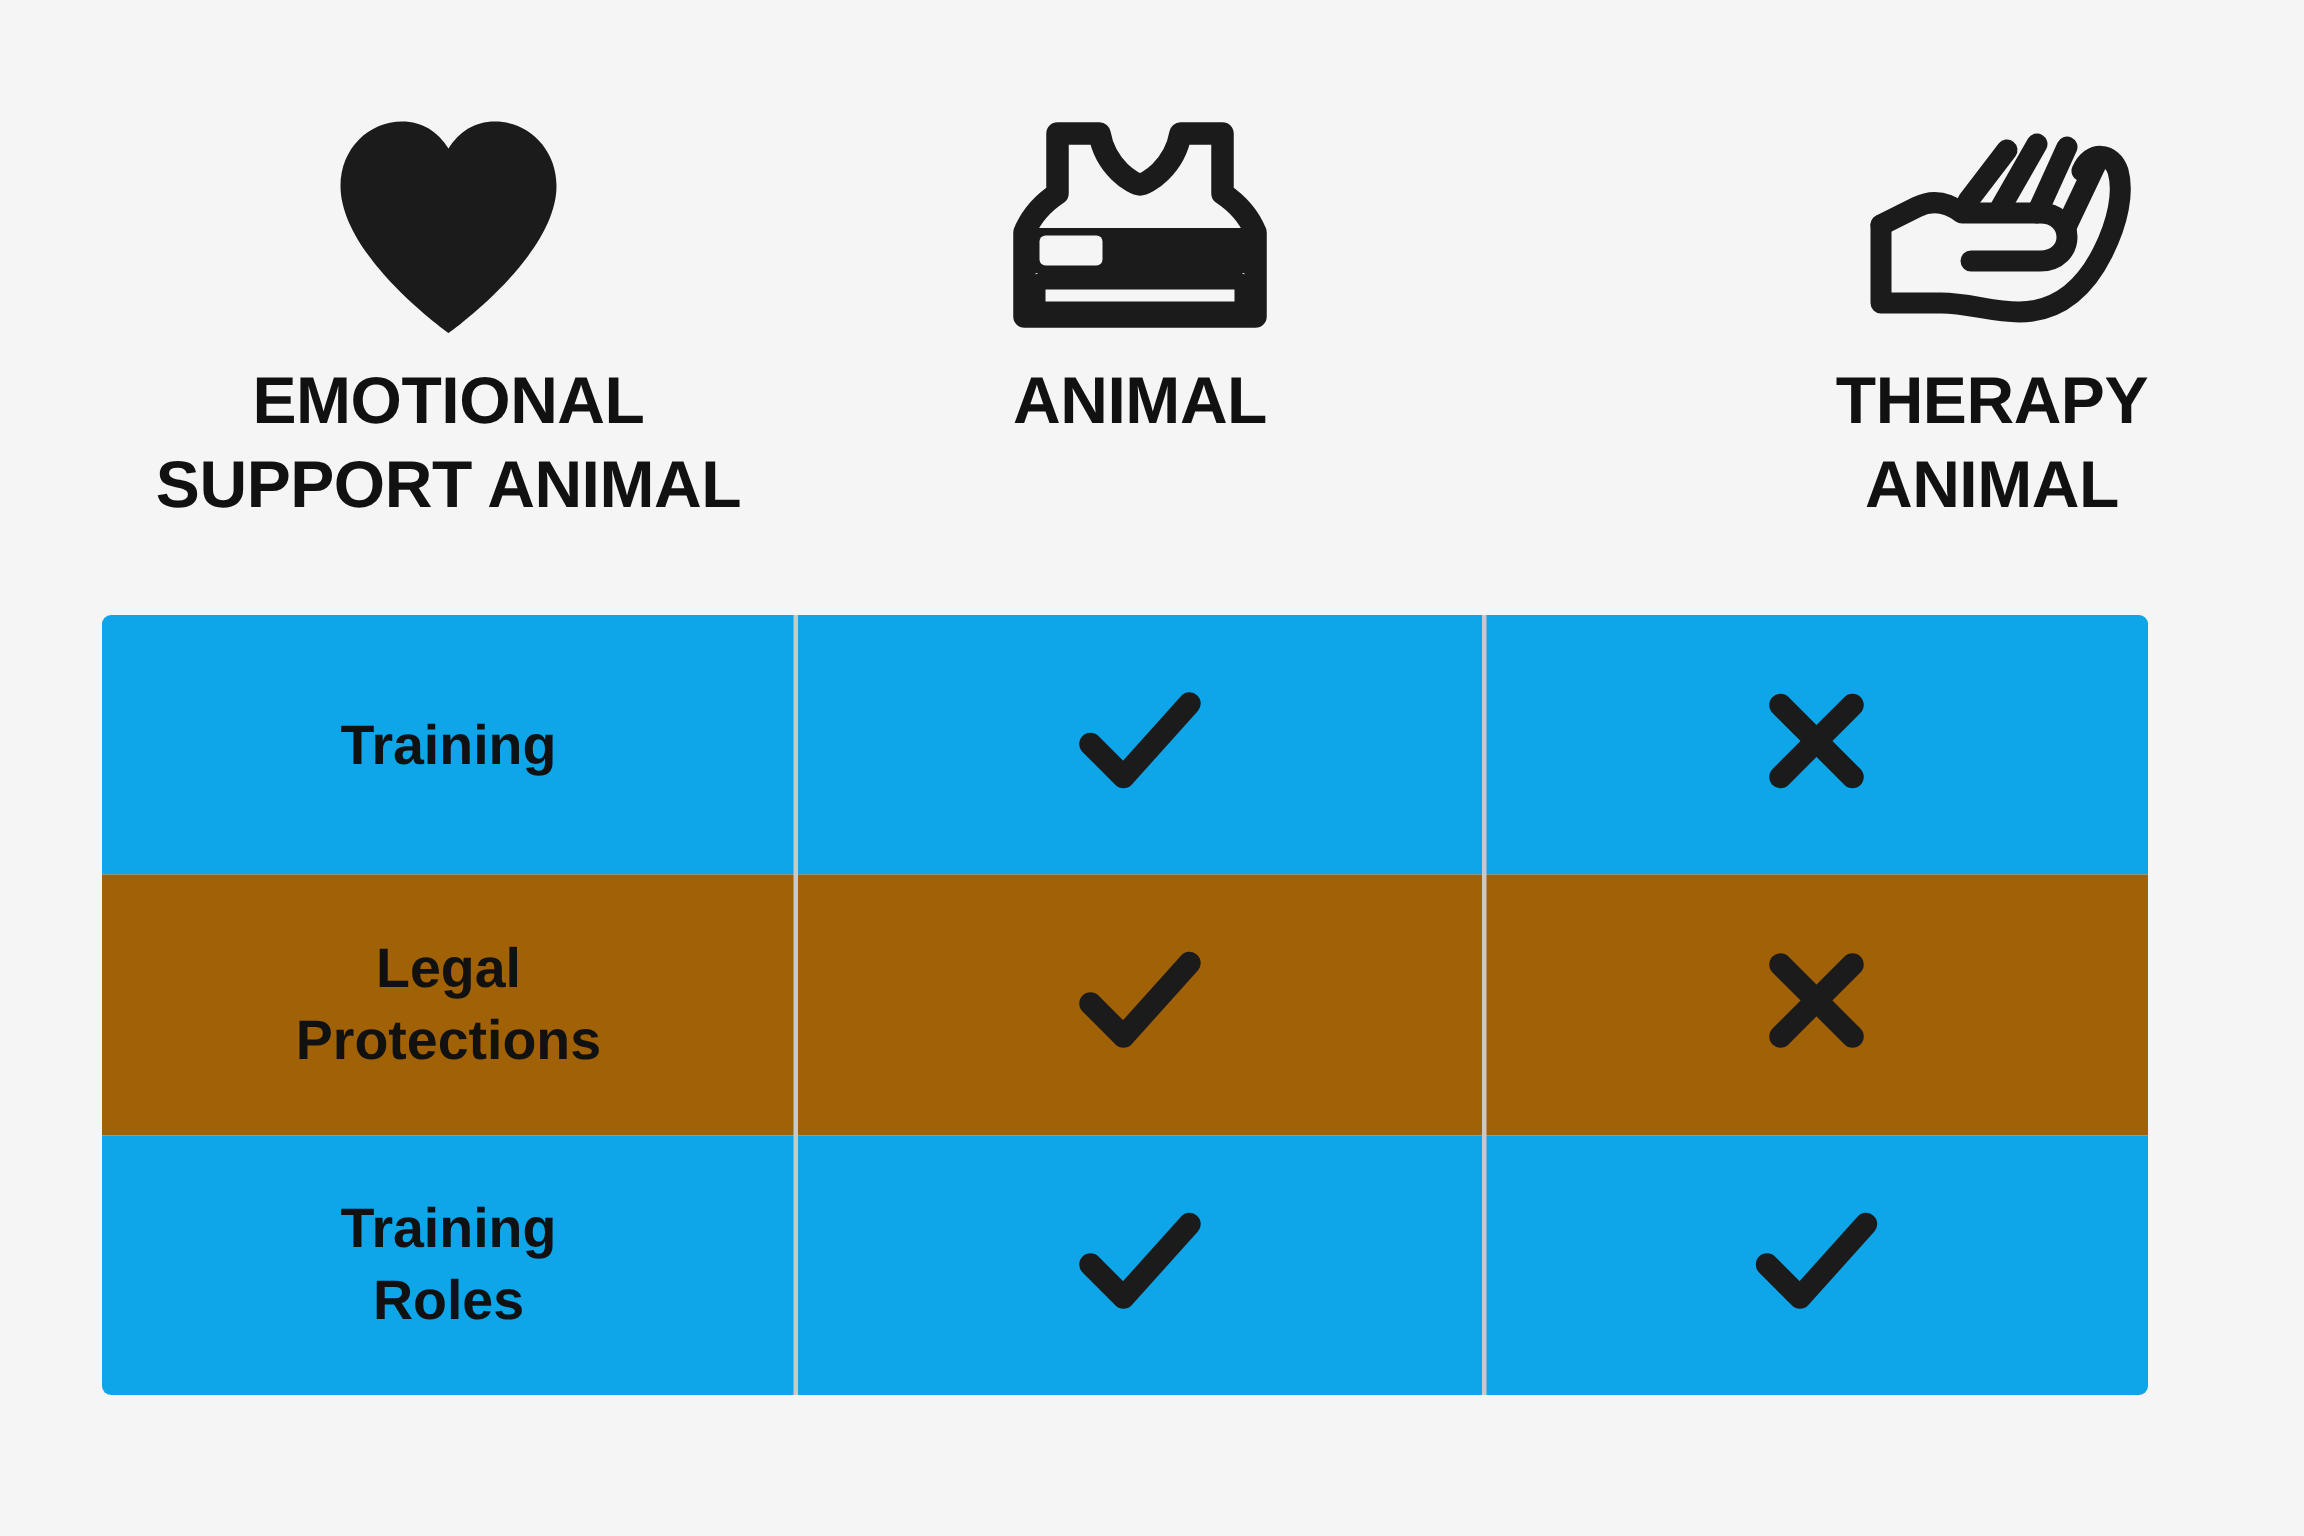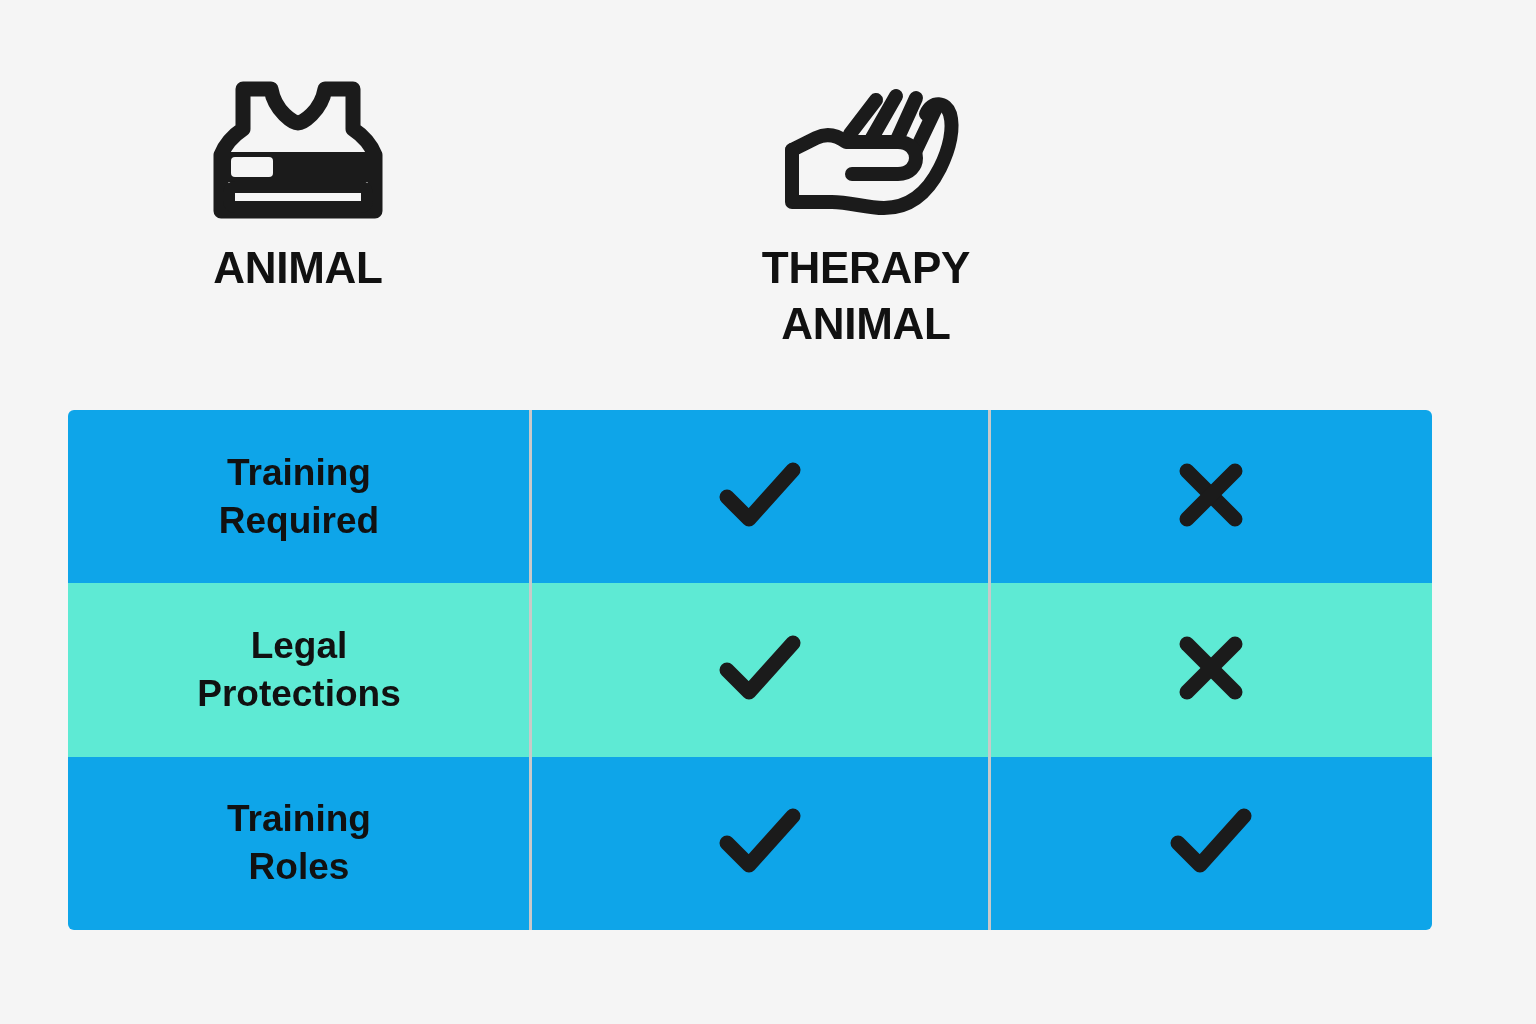--- a/index.html
+++ b/index.html
@@ -78,21 +78,21 @@
   }
 
   .table-row {
     display: flex;
     width: 100%;
     height: 173.333px;
     position: relative;
   }
 
   .table-row.band-dark  { background: #0ea5e9; }
-  .table-row.band-light { background: #5eead4; }
+  .table-row.band-light { background: #a16207; }
 
   .cell {
     display: flex;
     align-items: center;
     justify-content: center;
     position: relative;
   }
 
   .cell.cell-label   { width: 462px; }
   .cell.cell-service { width: 460px; }
@@ -122,20 +122,31 @@
 
   .mark { display: block; }
 </style>
 </head>
 <body>
 
 <div class="infographic">
 
   <div class="header-row">
 
+    <div class="header-col col-esa">
+      <div class="header-icon">
+        <svg width="160" height="150" viewBox="0 0 160 150" aria-hidden="true">
+          <path d="M80 147 C80 147 8 96 8 49 C8 24 27 6 49 6 C63 6 73 13 80 24 C87 13 97 6 111 6 C133 6 152 24 152 49 C152 96 80 147 80 147 Z" fill="#1b1b1b"></path>
+        </svg>
+      </div>
+      <div class="header-title">
+        <span class="line">EMOTIONAL</span>
+        <span class="line">SUPPORT ANIMAL</span>
+      </div>
+    </div>
 
     <div class="header-col col-service">
       <div class="header-icon">
         <svg width="178" height="142" viewBox="0 0 178 142" aria-hidden="true">
           <g fill="none" stroke="#1b1b1b" stroke-width="15" stroke-linejoin="round" stroke-linecap="round">
             <path d="M34 10 L62 10 C66 33 85 44 89 44 C93 44 112 33 116 10 L144 10 L144 50 C156 58 162 66 166 76 L166 132 L12 132 L12 76 C16 66 22 58 34 50 Z"></path>
           </g>
           <rect x="16" y="73" width="146" height="30" fill="#1b1b1b"></rect>
           <rect x="22" y="78" width="42" height="20" rx="4" fill="#f5f5f5"></rect>
           <rect x="20" y="108" width="138" height="20" rx="6" fill="#f5f5f5" stroke="#1b1b1b" stroke-width="12"></rect>
@@ -166,21 +177,20 @@
     </div>
 
   </div>
 
   <div class="table">
 
     <div class="table-row band-dark">
       <div class="cell cell-label">
         <div class="row-label">
           <span class="line">Training</span>
-          <span class="line">Required</span>
         </div>
       </div>
       <div class="cell cell-service">
         <span class="mark">
           <svg width="84" height="72" viewBox="0 0 84 72" aria-hidden="true">
             <path d="M9 38 L31 60 L75 11" fill="none" stroke="#1b1b1b" stroke-width="15" stroke-linecap="round" stroke-linejoin="round"></path>
           </svg>
         </span>
       </div>
       <div class="cell cell-therapy">

